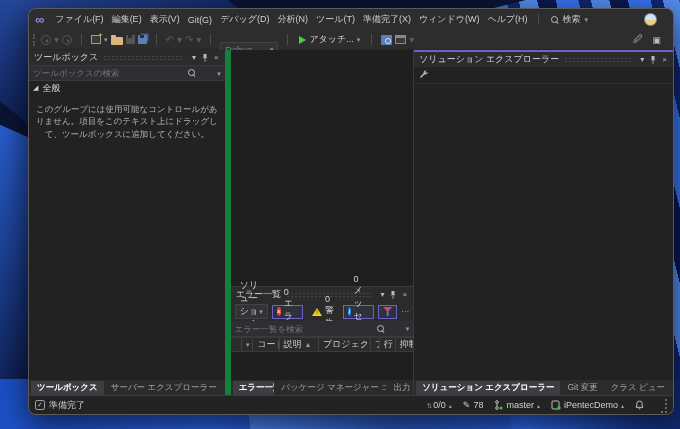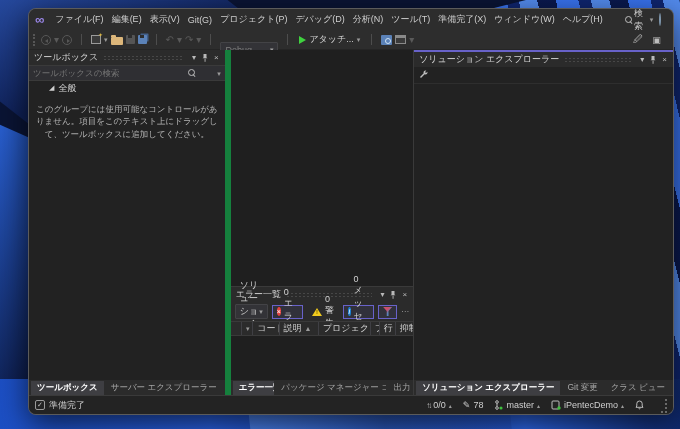--- a/index.html
+++ b/index.html
@@ -85,21 +85,21 @@
   .panel { background:#222222; display:flex; flex-direction:column; min-height:0; }
   .panel-hdr { height:15px; flex:0 0 15px; display:flex; align-items:center; padding:0 3px 0 5px; background:#2b2b2b; color:#d2d2d2; }
   .panel-hdr .ttl { white-space:nowrap; overflow:hidden; }
   .hdr-drag { flex:1; height:5px; margin:0 5px;
               background-image:radial-gradient(#474747 0.8px, transparent 0.9px); background-size:4px 3px; }
   .hdr-btn { color:#b9b9b9; padding:0 3px; font-size:8px; display:flex; align-items:center; }
   .pin-svg { display:block; }
   .searchrow { height:16px; flex:0 0 16px; display:flex; align-items:center; background:#2f2f33; border-top:1px solid #3a3a3a; border-bottom:1px solid #3a3a3a; padding:0 4px; gap:21px; }
   .searchrow input { flex:1; min-width:0; background:transparent; border:none; outline:none; color:#9a9a9a; font-size:8.5px; font-family:inherit; }
 
-  .group-row { height:14px; flex:0 0 14px; display:flex; align-items:center; gap:4px; padding:0 20px; color:#d8d8d8; }
+  .group-row { height:14px; flex:0 0 14px; display:flex; align-items:center; gap:4px; padding:0 4px; color:#d8d8d8; }
   .expander { font-size:7px; color:#d0d0d0; }
   .tb-msg { padding:8px 6px; color:#b5b5b5; font-size:8.5px; line-height:1.45; text-align:center; }
 
   
   .errorlist { flex:0 0 94px; border-top:1px solid #3a3a3a; }
   .el-toolbar { height:19px; flex:0 0 19px; display:flex; align-items:center; gap:4px; padding:0 4px; background:#2b2b2b; }
   .el-btn { display:flex; align-items:center; gap:3px; height:14px; padding:0 4px; color:#d2d2d2; border:1px solid transparent; }
   .el-btn.sel { border-color:#6862c9; background:#31313b; }
   .err-ico { width:9px; height:9px; border-radius:50%; background:#e5413e; color:#fff; font-size:7px; line-height:9px; text-align:center; display:inline-block; }
   .warn-ico { width:0; height:0; border-left:5px solid transparent; border-right:5px solid transparent; border-bottom:8px solid #f2cb1d; position:relative; display:inline-block; }
@@ -146,21 +146,20 @@
 <div class="wp wp5"></div>
 
 <div class="vs-window">
 
   <div class="titlebar">
     <span class="vslogo">∞</span>
     <span class="menu-item">ファイル(F)</span>
     <span class="menu-item">編集(E)</span>
     <span class="menu-item">表示(V)</span>
     <span class="menu-item">Git(G)</span>
-    <span class="menu-item">プロジェクト(P)</span>
     <span class="menu-item">デバッグ(D)</span>
     <span class="menu-item">分析(N)</span>
     <span class="menu-item">ツール(T)</span>
     <span class="menu-item">準備完了(X)</span>
     <span class="menu-item">ウィンドウ(W)</span>
     <span class="menu-item">ヘルプ(H)</span>
     <span class="tb-sep"></span>
     <span class="search-ctl">
       <span class="mag"></span>
       <span>検索</span>
@@ -272,20 +271,25 @@
           </span>
           <span class="el-btn sel">
             <span class="info-ico">i</span>
             <span>0 メッセージ</span>
           </span>
           <span class="el-btn sel">
             <span class="funnel"></span>
           </span>
           <span class="el-overflow">⋯</span>
         </div>
+        <div class="searchrow" style="border-top:none">
+          <input type="text" placeholder="エラー一覧を検索" style="">
+          <span class="mag"></span>
+          <span class="caret">▾</span>
+        </div>
         <div class="el-cols">
           <span class="el-col" style="width:14px"></span>
           <span class="el-col" style="width:14px">
               <span class="caret">▾</span>
             </span>
           <span class="el-col" style="width:46px">コード</span>
           <span class="el-col" style="width:74px">
             <span>説明</span>
             <span class="caret">▲</span>
           </span>

